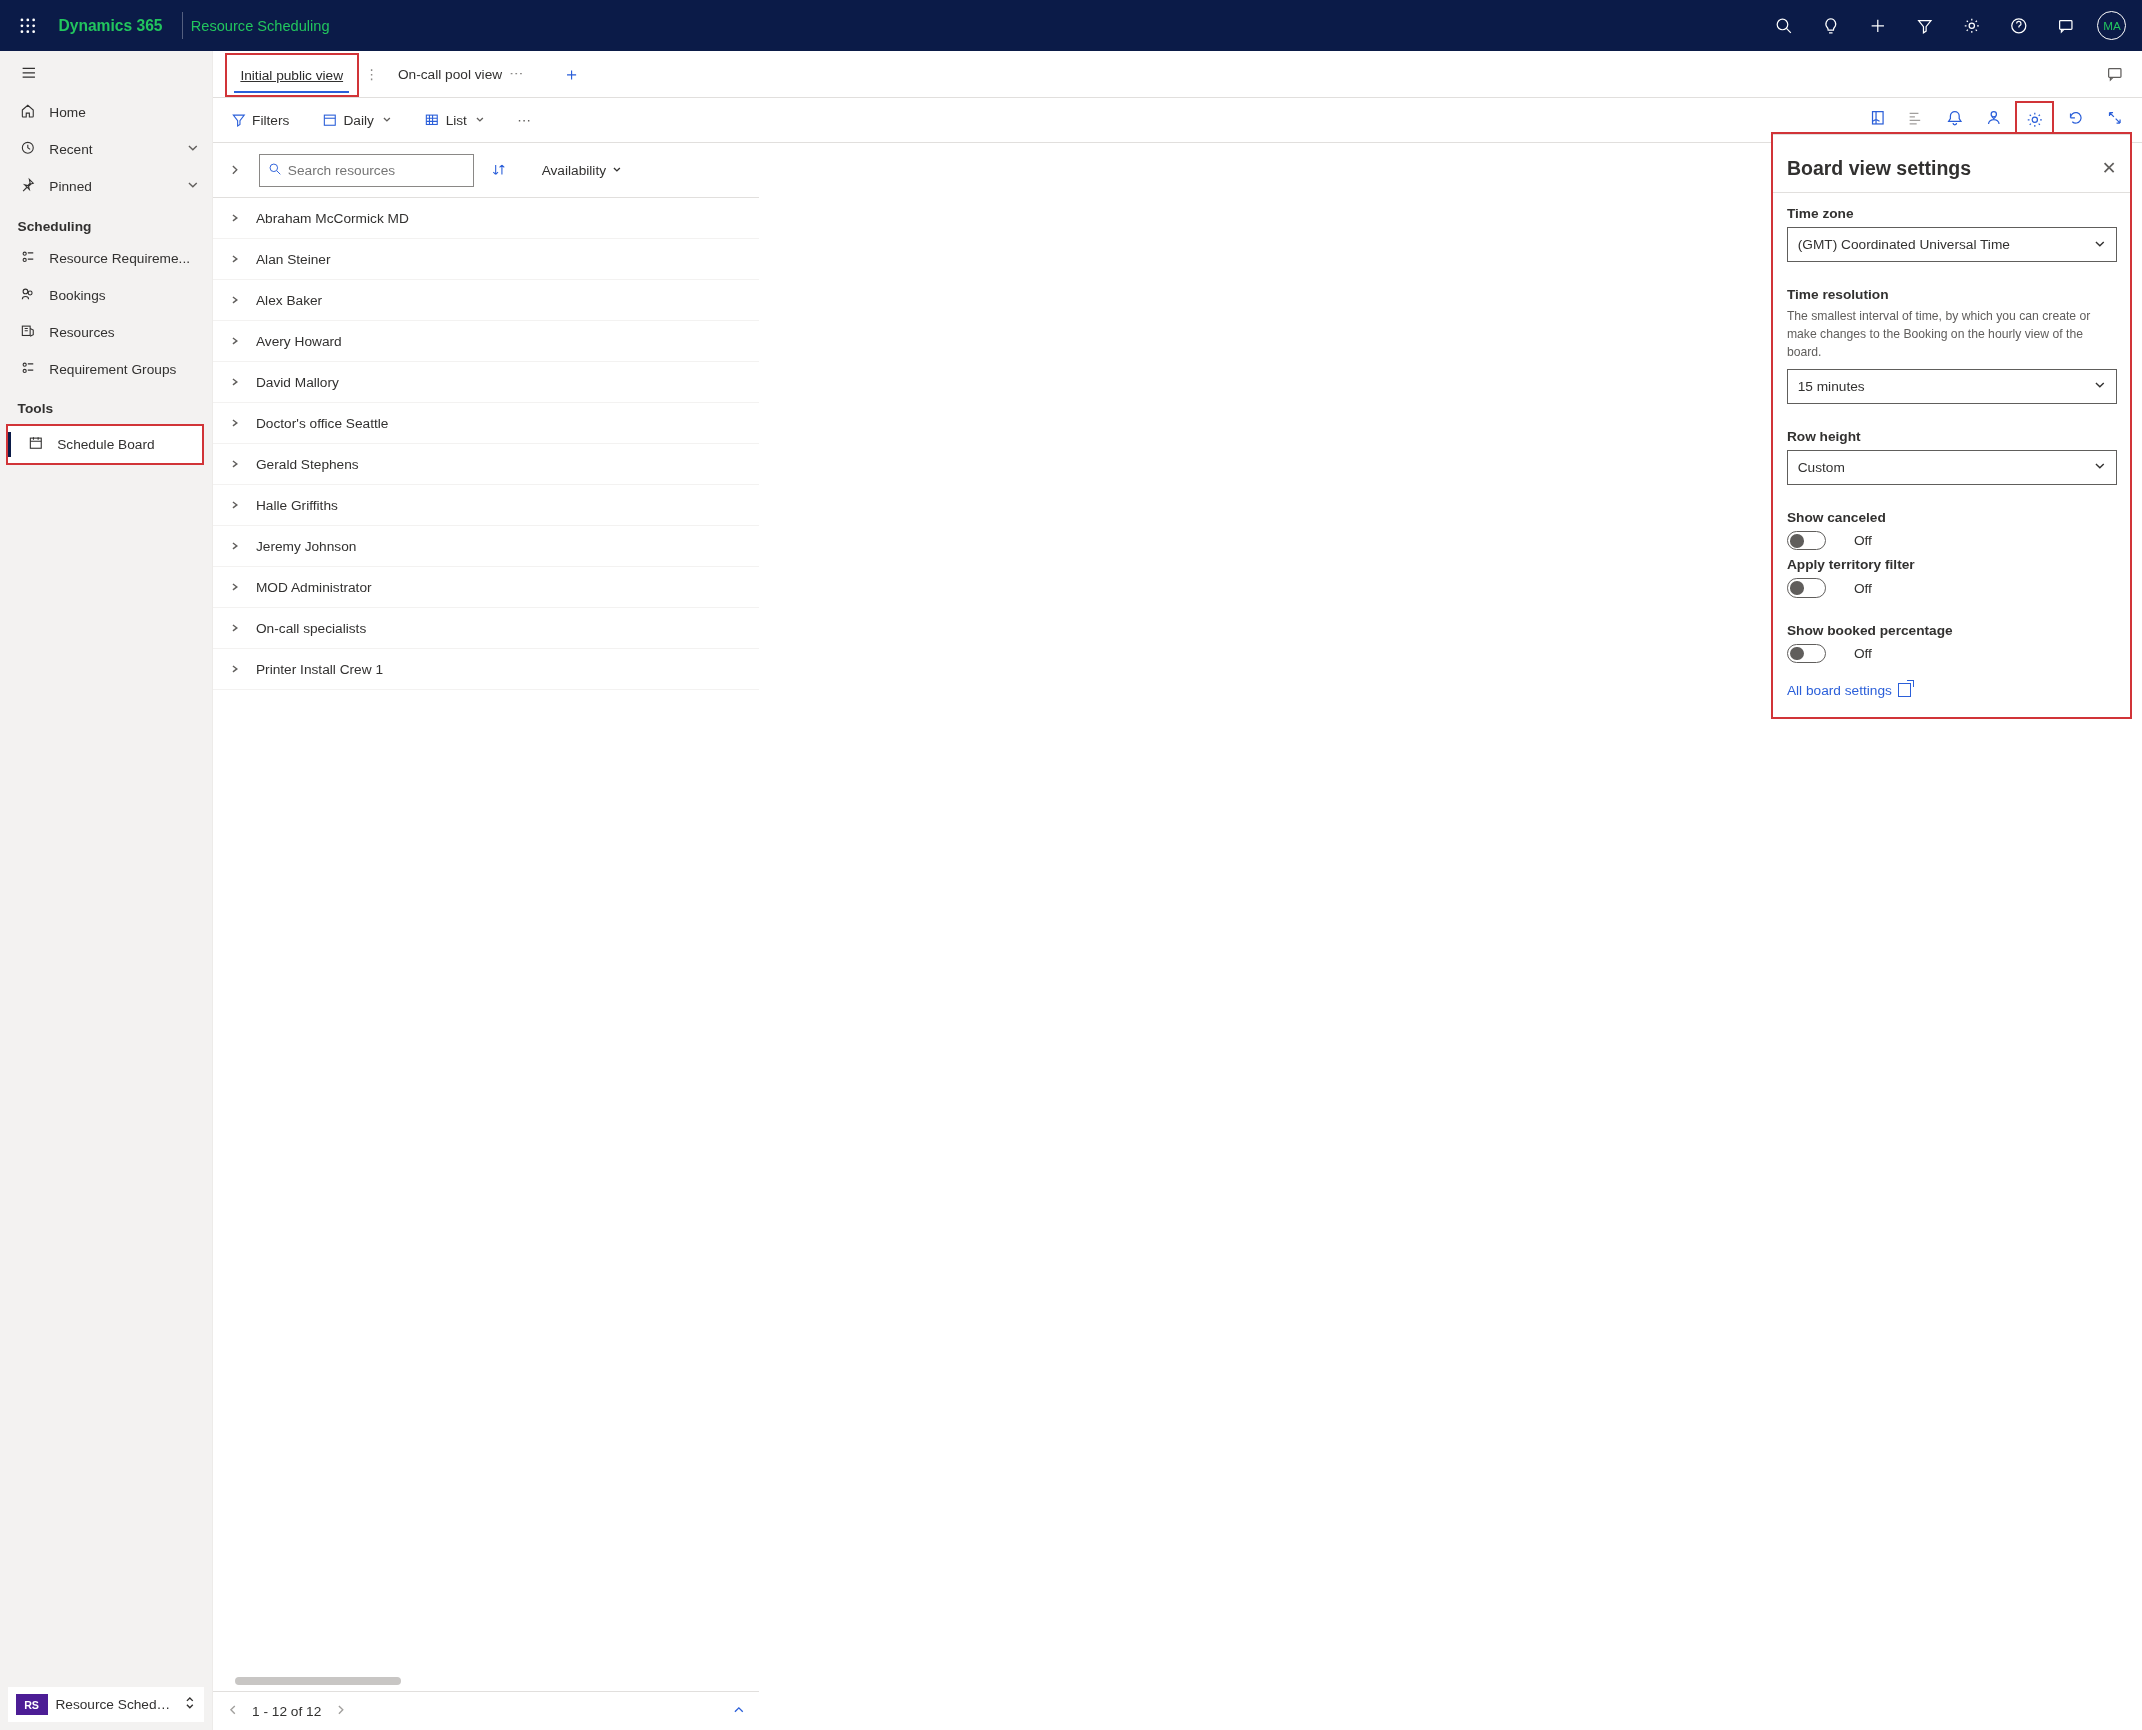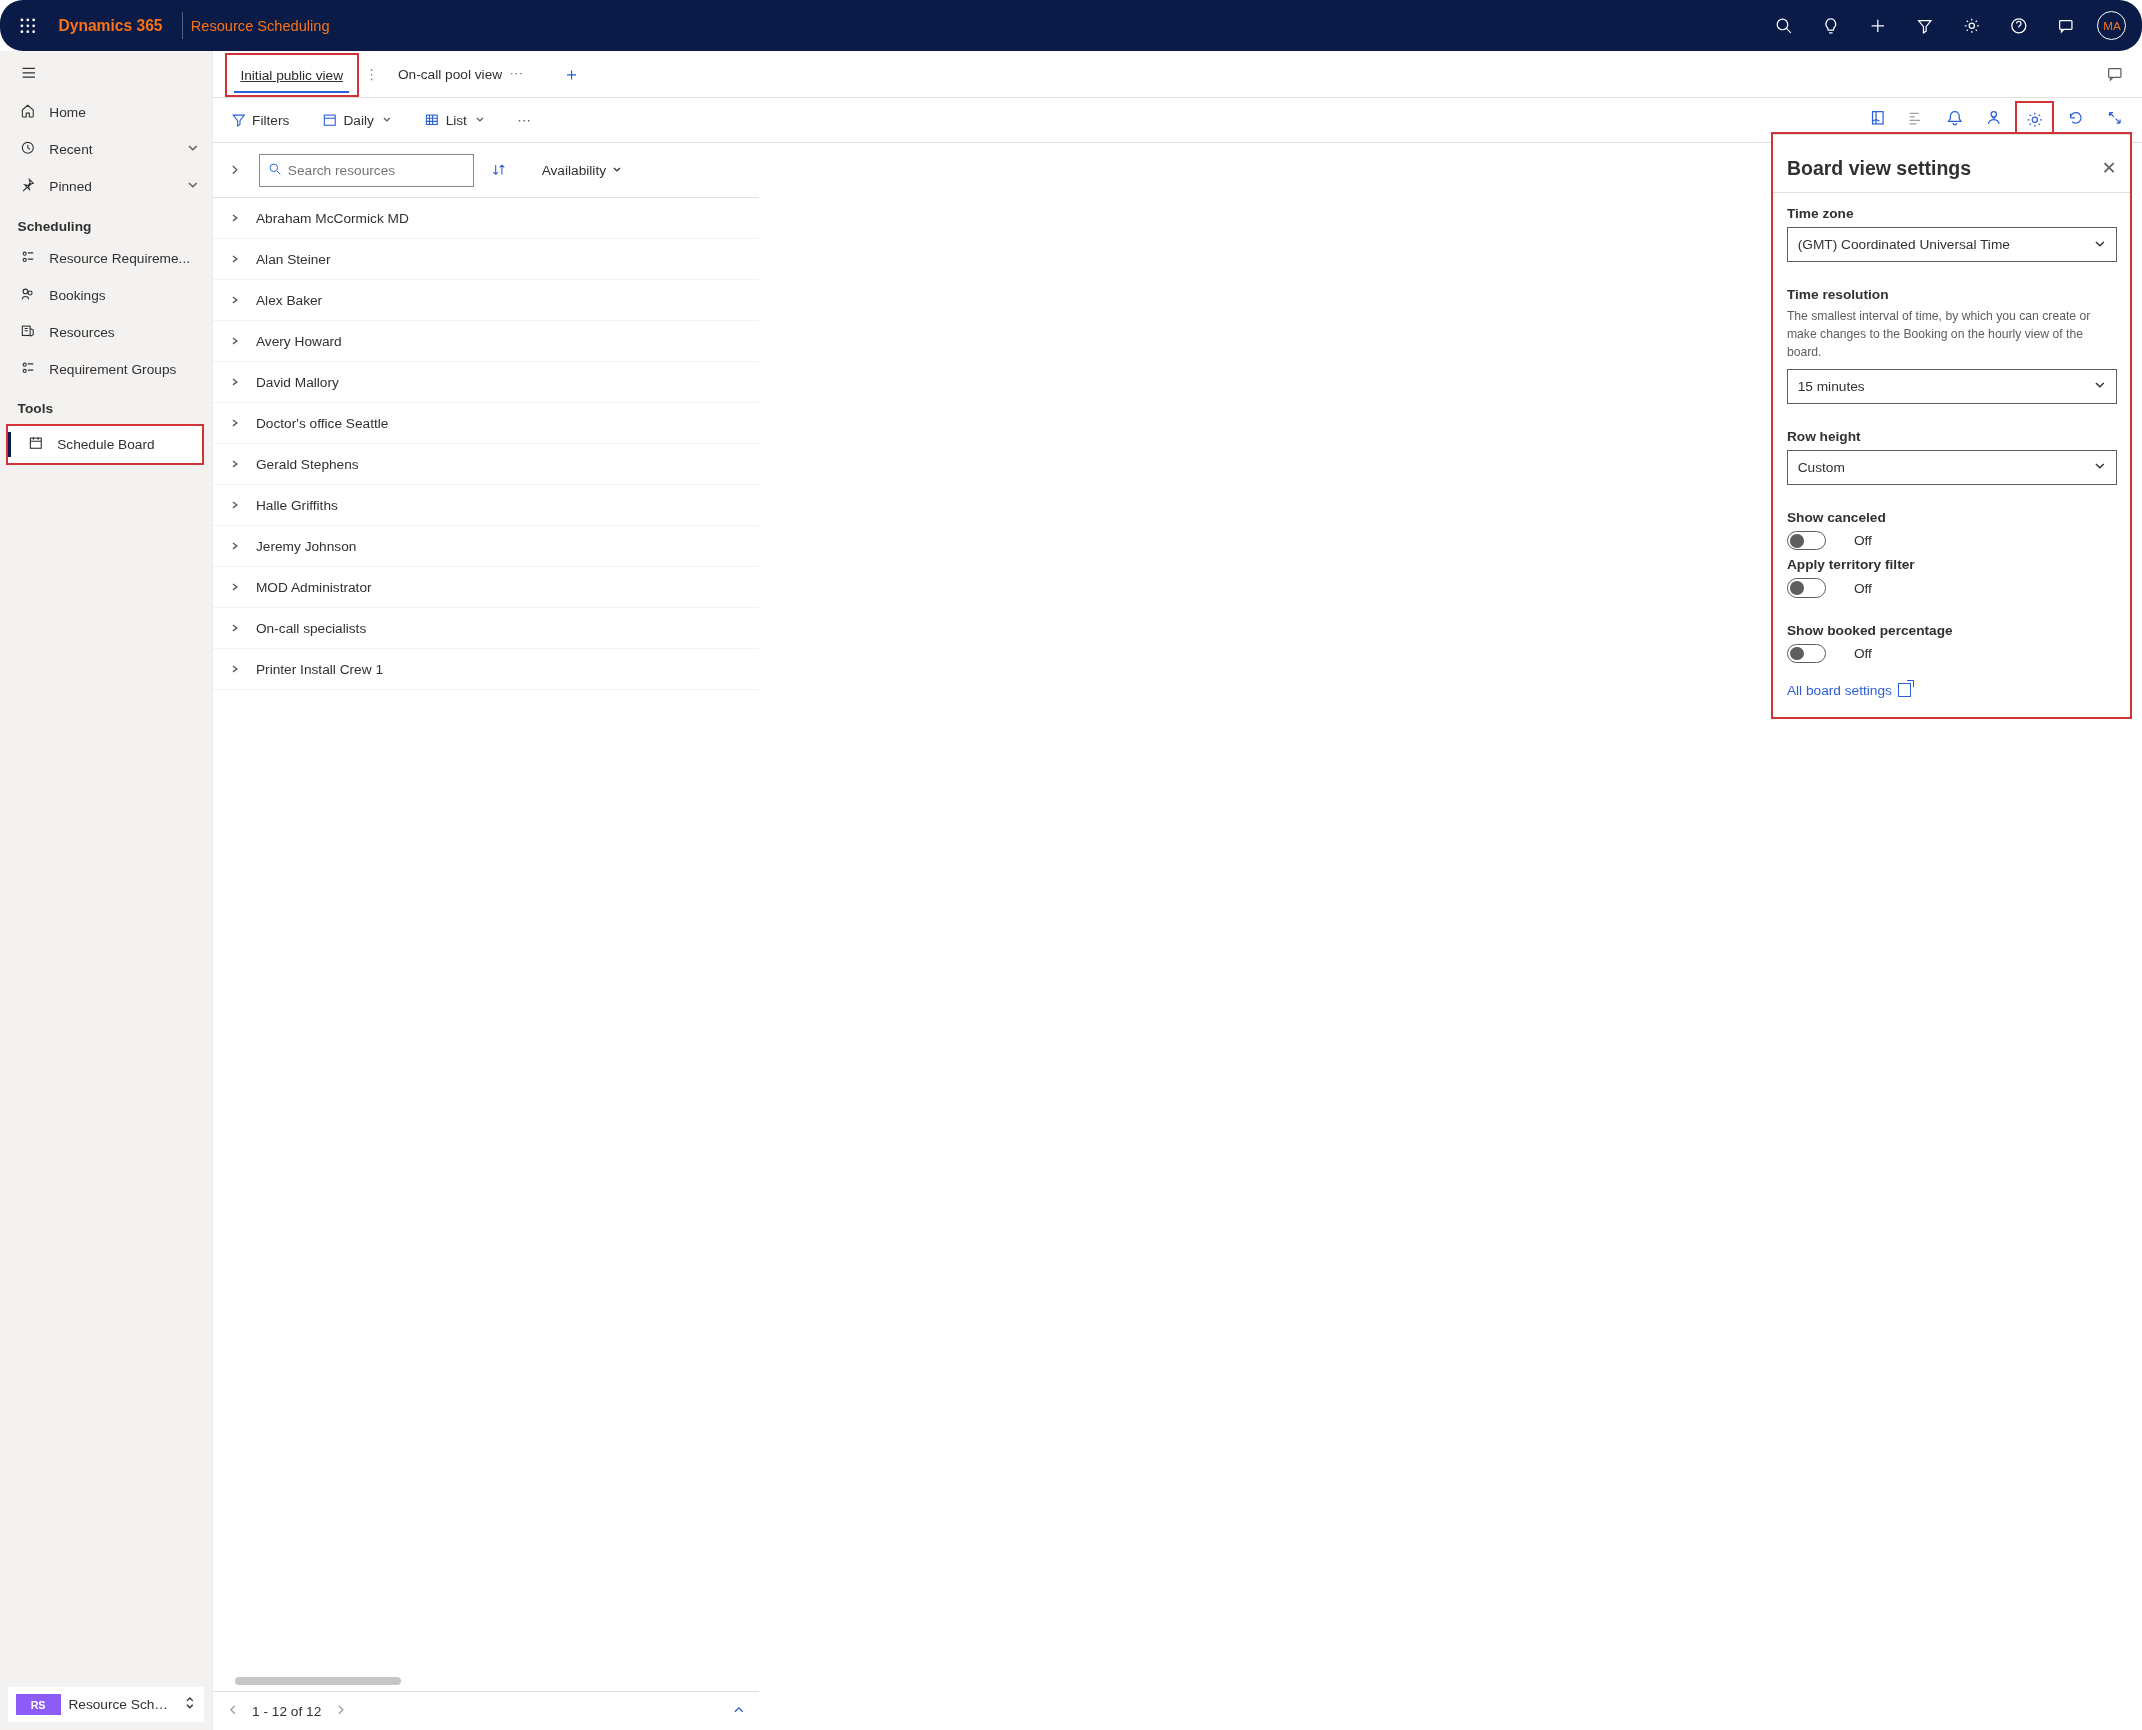--- a/index.html
+++ b/index.html
@@ -1,19 +1,19 @@
 <!DOCTYPE html>
 <html><head>
   <meta charset="utf-8">
   <style>
     * { box-sizing: border-box; margin: 0; padding: 0; }
     body { font-family: "Segoe UI", Tahoma, sans-serif; font-size: 13.7px; color: #323130; background: #fff; }
 
     
-    .header { background: #0b1b48; color: #f97316; height: 51px; display: flex; align-items: center; padding: 0 7.8px; border-radius: 23px; }
+    .header { background: #0b1b48; color: #22c55e; height: 51px; display: flex; align-items: center; padding: 0 7.8px; }
     .header .waffle { width: 39px; height: 39px; display:flex; align-items:center; justify-content:center; cursor:pointer; }
     .header .brand { font-size: 15.6px; font-weight: 600; padding: 0 11.7px; }
     .header .divider { width: 1px; height: 27px; background: rgba(255,255,255,.3); margin: 0 7.8px; }
     .header .app-name { font-size: 14.6px; }
     .header .spacer { flex: 1; }
     .header .hbtn { width: 47px; height: 47px; display:flex; align-items:center; justify-content:center; cursor:pointer; color:#fff; }
     .header .avatar { width: 29px; height: 29px; border-radius: 50%; border: 1px solid #fff; font-size: 11.7px; display:flex; align-items:center; justify-content:center; margin: 0 7.8px; cursor:pointer; }
     .header svg { stroke: #fff; }
 
     
@@ -21,21 +21,21 @@
     .sidebar { width: 213px; background: #f3f2f1; border-right: 1px solid #edebe9; display:flex; flex-direction:column; }
     .sidebar .hamburger { height: 43px; display:flex; align-items:center; padding-left: 19.5px; cursor:pointer; }
     .nav-item { display:flex; align-items:center; height: 37px; padding-left: 20px; cursor:pointer; gap: 13.7px; position:relative; }
     .nav-item.active { background: #fff; }
     .nav-item.active::before { content:""; position:absolute; left:0; top:5.9px; bottom:5.9px; width:2.9px; background:#0b1b48; }
     .nav-item .label { flex:1; white-space:nowrap; overflow:hidden; text-overflow:ellipsis; padding-right:7.8px;}
     .nav-item .chev { margin-right: 13.7px; color:#605e5c; }
     .nav-section { font-weight:600; padding: 13.7px 17.6px 5.9px; }
     .sidebar .footer { margin-top:auto; padding: 7.8px; }
     .area-switch { background:#fff; display:flex; align-items:center; height:35px; padding: 0 7.8px; gap:7.8px; cursor:pointer; }
-    .area-switch .rs { background:#8b5cf6; color:#fff; width:45px; height:21.5px; font-size:10.7px; font-weight:600; display:flex;align-items:center;justify-content:center;}
+    .area-switch .rs { background:#4c1d95; color:#fff; width:32px; height:21.5px; font-size:10.7px; font-weight:600; display:flex;align-items:center;justify-content:center;}
     .area-switch .txt { flex:1; white-space:nowrap; overflow:hidden; text-overflow:ellipsis; }
     .red-box { border: 2px solid #d13438; }
     .sidebar .schedule-board-wrap { margin: 2px 7.8px 0 5.9px; }
 
     
     .main { flex: 1; display:flex; flex-direction:column; background:#fff; position:relative; }
     .tabs-row { display:flex; align-items:center; height: 47px; border-bottom:1px solid #e1dfdd; padding-left: 11.7px; gap: 5.9px; }
     .tab { padding: 0 13.7px; height: 33px; display:flex; align-items:center; cursor:pointer; gap:7.8px; position:relative;}
     .tab.active { color:#2b2b2b; }
     .tab.active::after { content:""; position:absolute; bottom:-1px; left:7.8px; right:7.8px; height:2px; background:#2b5fd9; }

